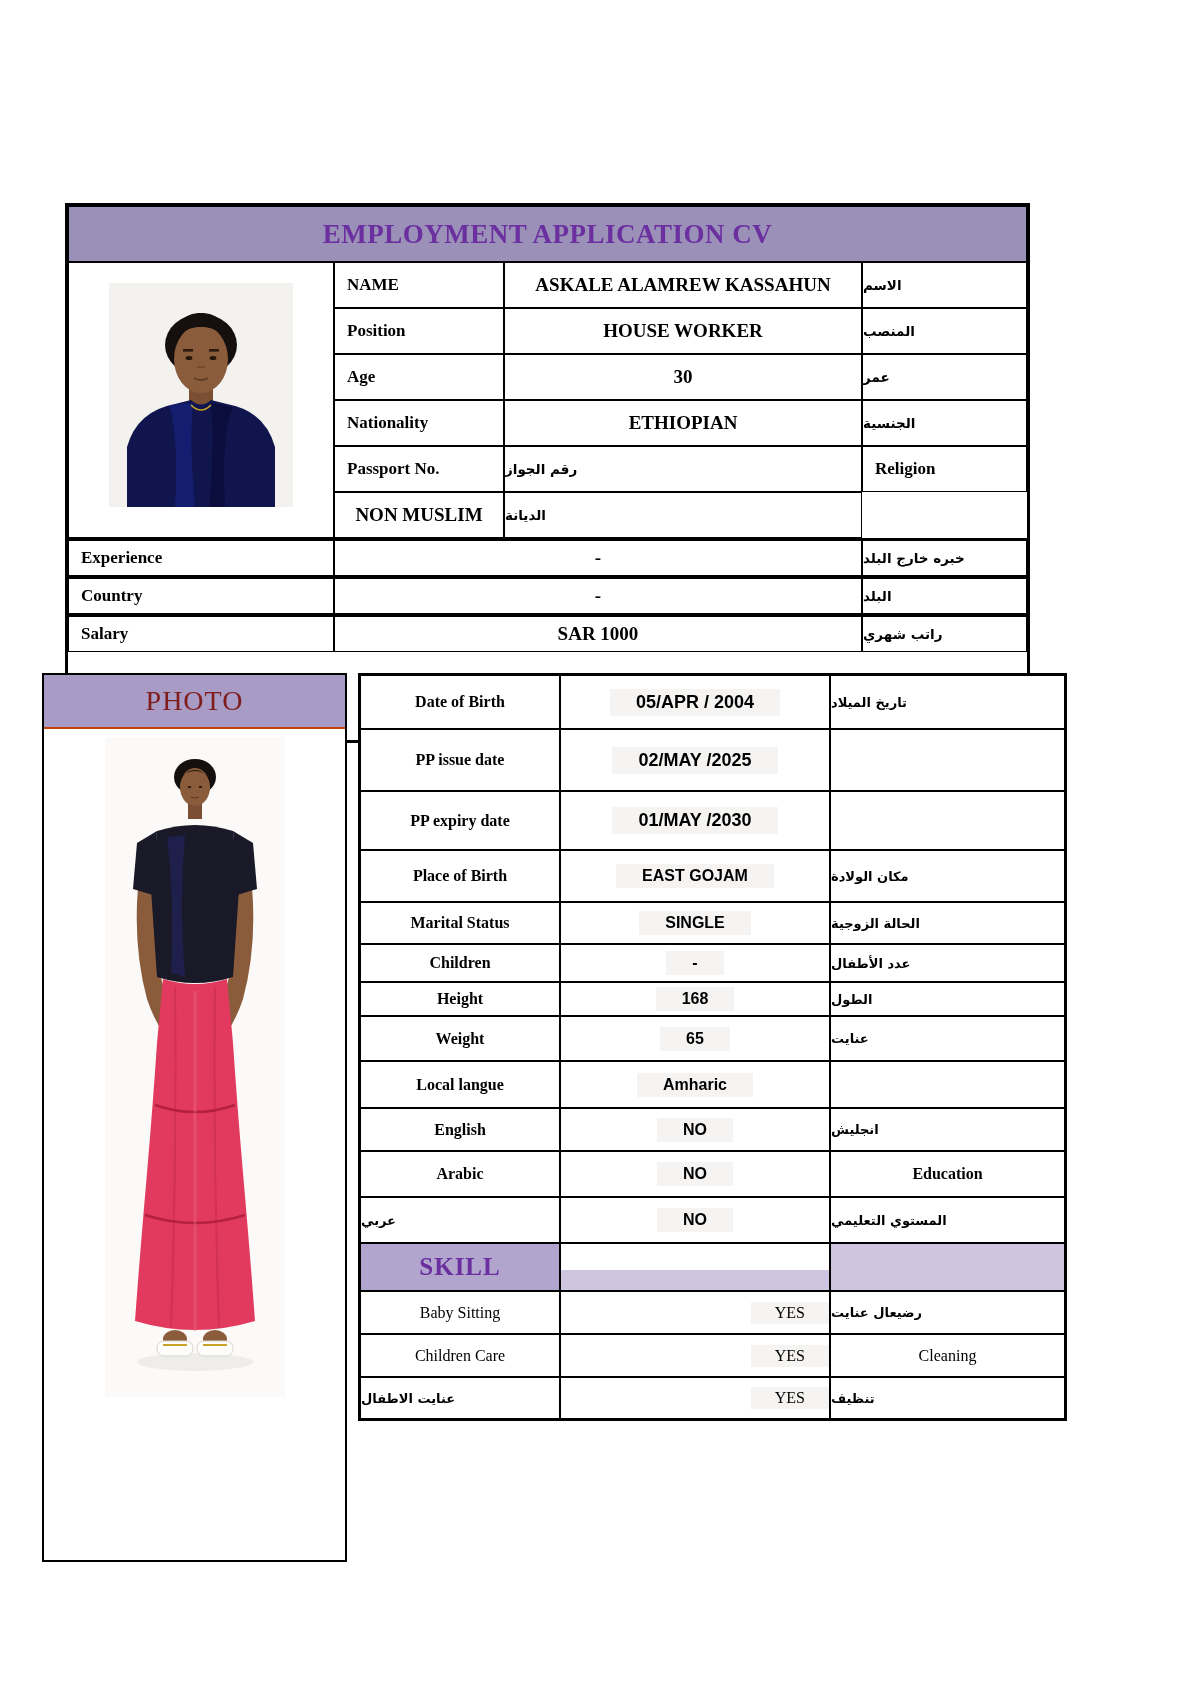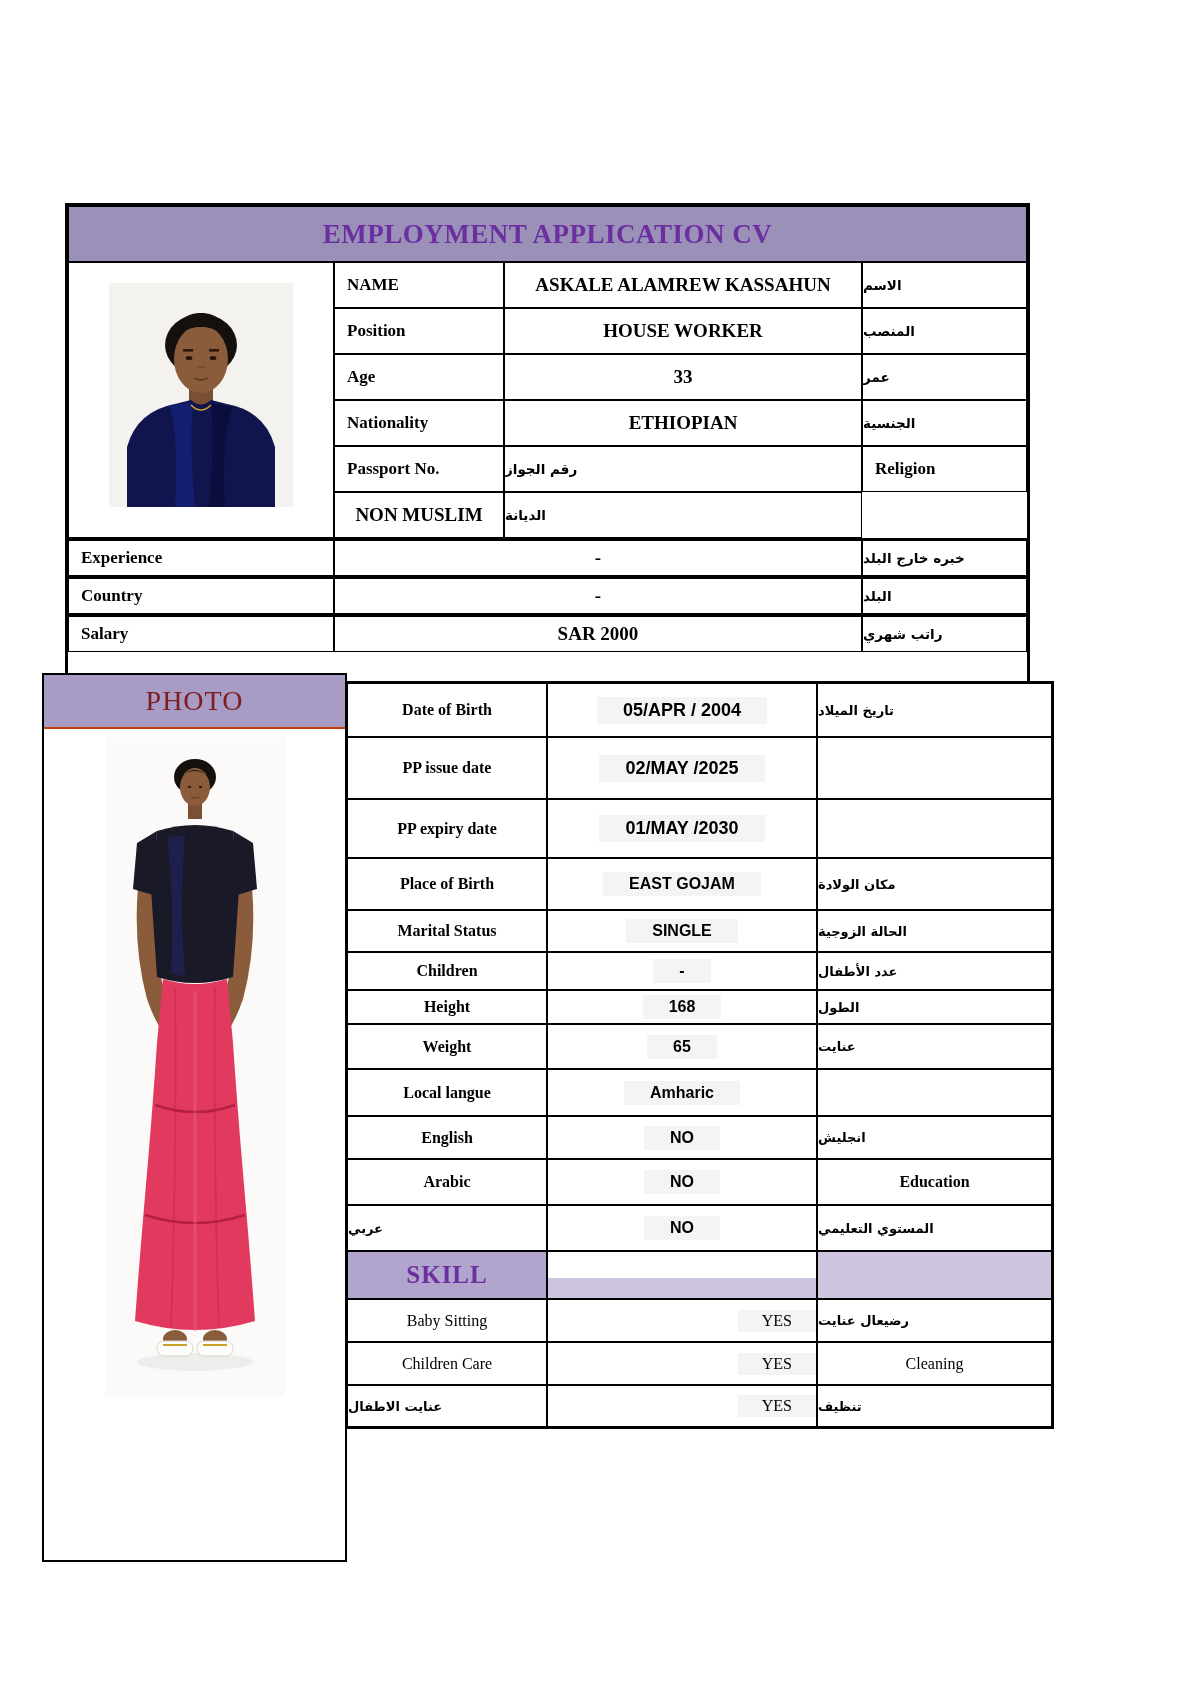--- a/index.html
+++ b/index.html
@@ -40,26 +40,25 @@
   }
   .photo-hdr {
     height:52px; background:#A89BC6; border-bottom:2px solid #c2410c;
     display:flex; align-items:center; justify-content:center;
     font-weight:normal; font-size:28px; letter-spacing:1px; color:#7f1d1d;
   }
   .fullbody-wrap { display:flex; justify-content:center; padding-top:8px; }
 
   
   .t2 {
-    position:absolute; left:345px; top:673px; width:709px; height:748px;
+    position:absolute; left:358px; top:673px; width:709px; height:748px;
     box-sizing:border-box; border:2px solid #000; background:#fff;
     display:grid;
     grid-template-columns:200px 270px 235px;
     grid-template-rows:54px 62px 59px 52px 42px 38px 34px 45px 47px 43px 46px 46px 48px 43px 43px 42px;
-    margin-top:8px;
   }
   .t2 .lbl2 { justify-content:center; font-weight:bold; font-size:16px; text-align:center; padding:0 4px; }
   .t2 .val2 { justify-content:center; }
   .vbox { background:#F5F4F2; padding:3px 26px; font-family:"Liberation Sans", sans-serif;
           font-weight:bold; font-size:16px; white-space:nowrap; }
   .vbox-lg { font-size:18px; }
   .t2 .ar2 { justify-content:flex-end; padding-right:10px; direction:rtl;
              font-family:"DejaVu Sans", sans-serif; font-weight:bold; font-size:13px; }
   .skill-lbl { background:#B2A5CD; justify-content:center;
                font-weight:bold; font-size:25px; letter-spacing:1px; color:#6B2FA0; }
@@ -102,21 +101,21 @@
 
     <div class="c lbl">NAME</div>
     <div class="c val">ASKALE ALAMREW KASSAHUN</div>
     <div class="c ar">الاسم</div>
 
     <div class="c lbl">Position</div>
     <div class="c val">HOUSE WORKER</div>
     <div class="c ar">المنصب</div>
 
     <div class="c lbl">Age</div>
-    <div class="c val">33</div>
+    <div class="c val">30</div>
     <div class="c ar">عمر</div>
 
     <div class="c lbl">Nationality</div>
     <div class="c val">ETHIOPIAN</div>
     <div class="c ar">الجنسية</div>
 
     <div class="c lbl">Passport No.</div>
     <div class="c ar">رقم الجواز</div>
 
     <div class="c lbl">Religion</div>
@@ -125,21 +124,21 @@
 
     <div class="c lbl bt2 sum-lbl" style="grid-row:8">Experience</div>
     <div class="c val bt2 sum-val" style="grid-row:8">-</div>
     <div class="c ar bt2 sum-ar" style="grid-row:8">خبره خارج البلد</div>
 
     <div class="c lbl bt2 sum-lbl" style="grid-row:9">Country</div>
     <div class="c val bt2 sum-val" style="grid-row:9">-</div>
     <div class="c ar bt2 sum-ar" style="grid-row:9">البلد</div>
 
     <div class="c lbl bt2 sum-lbl" style="grid-row:10">Salary</div>
-    <div class="c val bt2 sum-val" style="grid-row:10">SAR 2000</div>
+    <div class="c val bt2 sum-val" style="grid-row:10">SAR 1000</div>
     <div class="c ar bt2 sum-ar" style="grid-row:10">راتب شهري</div>
   </div>
 
   <div class="t2-photo-col">
     <div class="photo-hdr">PHOTO</div>
     <div class="fullbody-wrap">
       <svg width="180" height="660" viewBox="0 0 180 660">
         <rect width="180" height="660" fill="#fbfaf8"></rect>
         <ellipse cx="90" cy="625" rx="58" ry="9" fill="#000000" opacity="0.05"></ellipse>
         <ellipse cx="90" cy="40" rx="21" ry="18" fill="#15100d"></ellipse>

